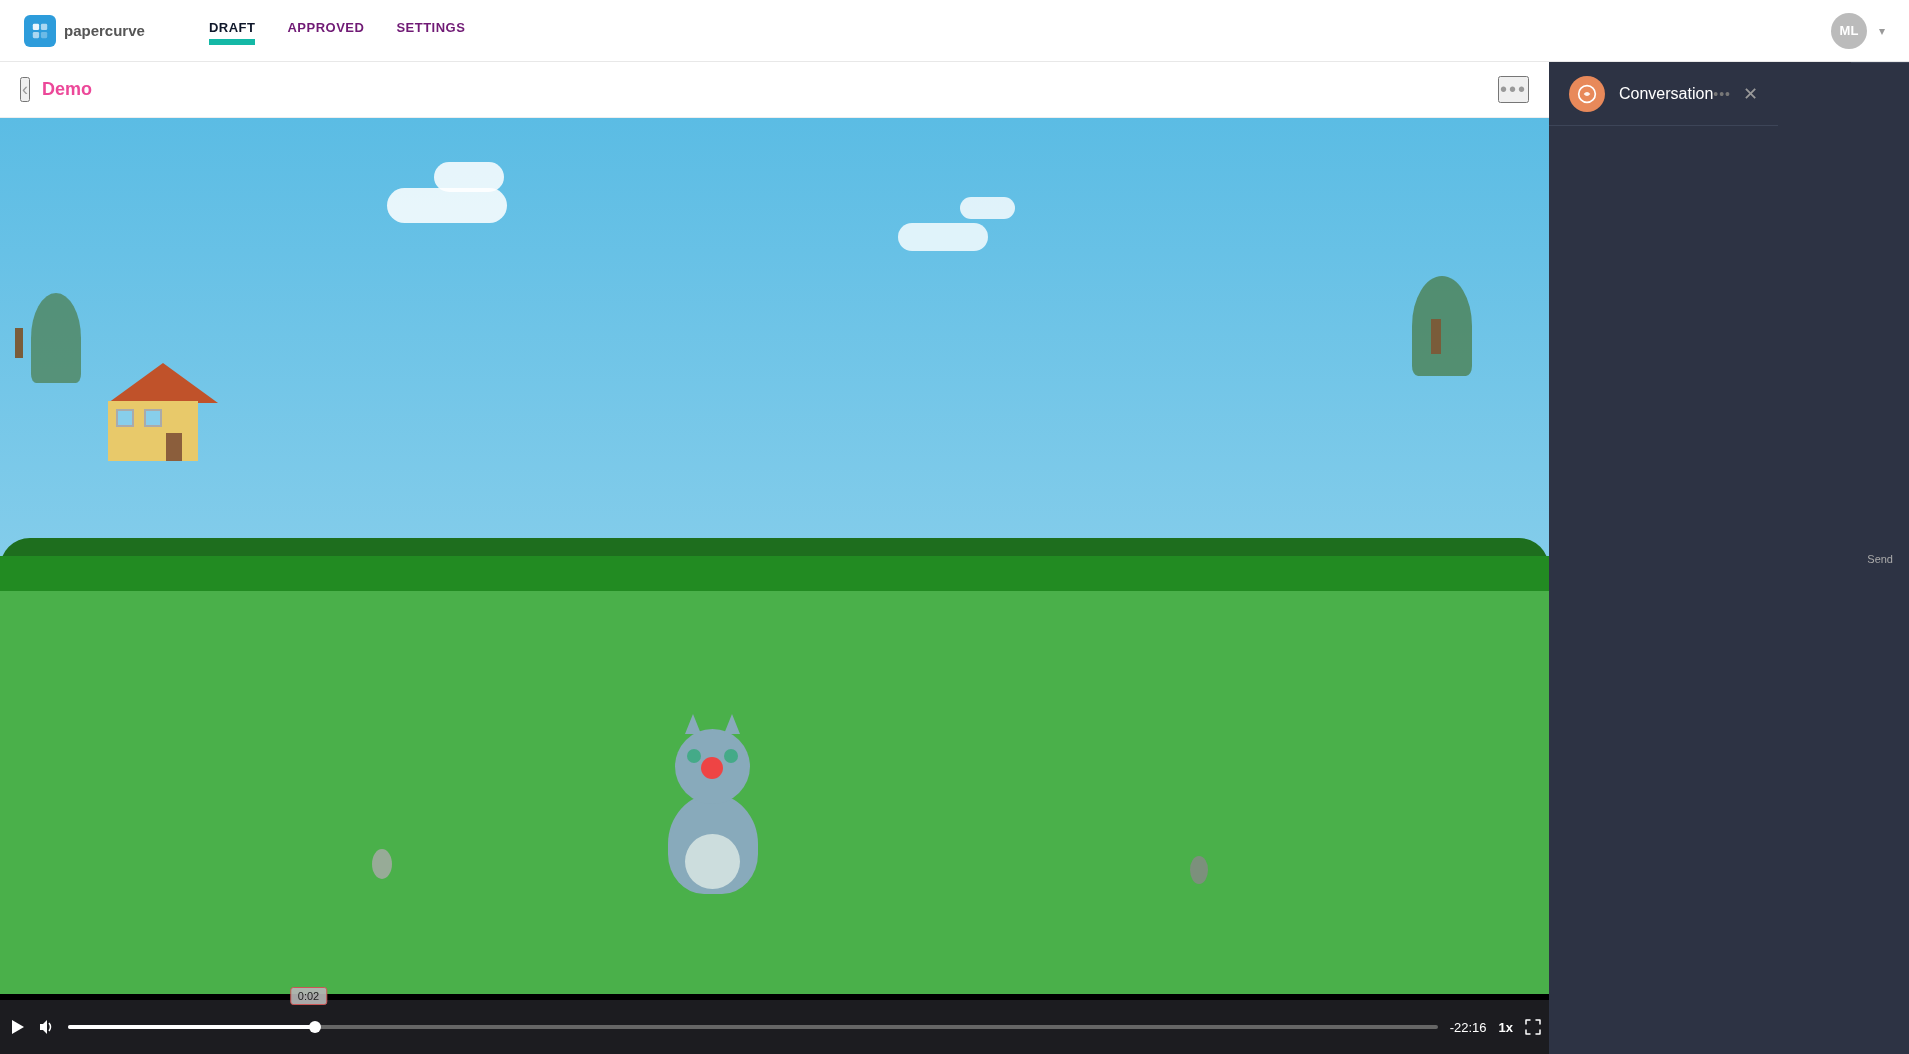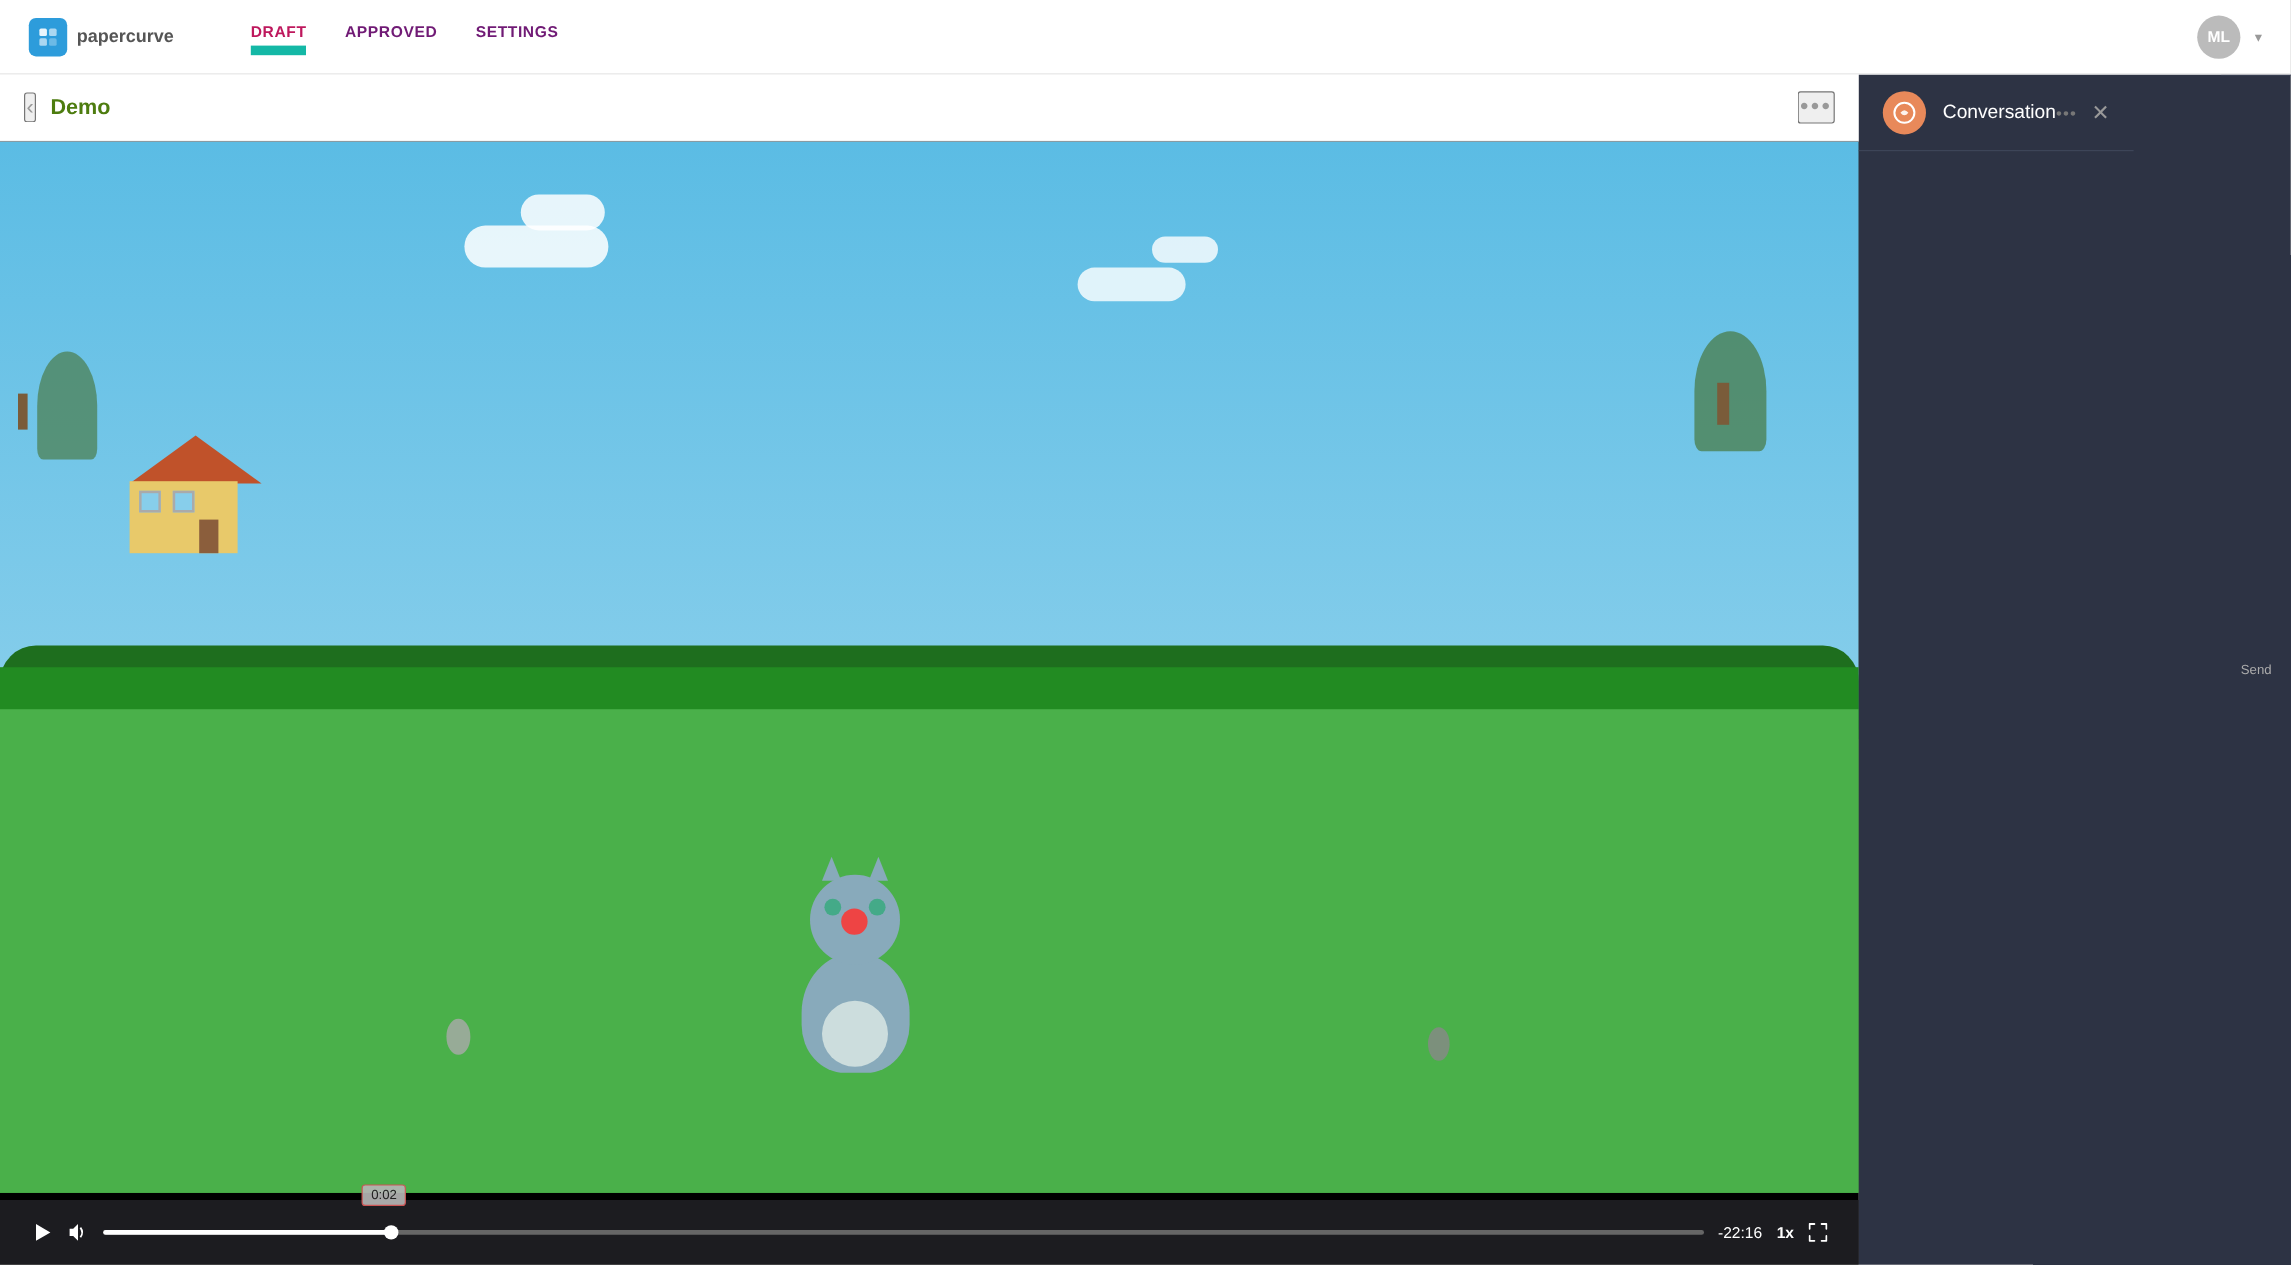--- a/index.html
+++ b/index.html
@@ -12,48 +12,48 @@
       padding: 0 24px; position: relative; z-index: 10; gap: 24px;
     }
     .logo { display: flex; align-items: center; gap: 8px; margin-right: 40px; }
     .logo-icon {
       width: 32px; height: 32px; background: #2d9cdb;
       border-radius: 6px; display: flex; align-items: center; justify-content: center; color: #fff; font-size: 14px;
     }
     .logo-text { font-size: 15px; font-weight: 600; color: #555; }
     .nav { display: flex; gap: 32px; }
     .nav-item { font-size: 13px; font-weight: 600; color: #701a75; text-transform: uppercase; letter-spacing: 0.5px; cursor: pointer; padding: 4px 0; }
-    .nav-item.active { color: #be185d; border-bottom: 8px solid #14b8a6; }
+    .nav-item.active { color: #0f172a; border-bottom: 6px solid #14b8a6; }
     .header-right { margin-left: auto; display: flex; align-items: center; gap: 12px; }
     .avatar { width: 36px; height: 36px; border-radius: 50%; background: #bbb; display: flex; align-items: center; justify-content: center; font-size: 13px; font-weight: 600; color: #fff; }
     .chevron-down { color: #999; font-size: 12px; }
 
     
     .main { display: flex; height: calc(1054px - 62px); }
 
     
     .content { flex: 1; display: flex; flex-direction: column; background: #fff; }
 
     
     .sub-header {
       display: flex; align-items: center; height: 56px;
       padding: 0 20px; border-bottom: 1px solid #eee;
     }
     .back-btn { display: flex; align-items: center; gap: 6px; color: #999; font-size: 18px; cursor: pointer; margin-right: 12px; }
-    .page-title { font-size: 18px; font-weight: 600; color: #4d7c0f; }
+    .page-title { font-size: 18px; font-weight: 600; color: #ec4899; }
     .more-btn { margin-left: auto; color: #999; font-size: 20px; cursor: pointer; letter-spacing: 2px; }
 
     
     .video-container { flex: 1; position: relative; background: #000; overflow: hidden; }
 
     
     .video-controls {
       position: absolute; bottom: 0; left: 0; right: 0;
       height: 54px; background: rgba(30,30,35,0.92);
-      display: flex; align-items: center; padding: 0 26px; gap: 12px;
+      display: flex; align-items: center; padding: 0 8px; gap: 12px;
     }
     .ctrl-btn { background: none; border: none; color: #fff; font-size: 18px; cursor: pointer; display: flex; align-items: center; }
     .progress-bar { flex: 1; position: relative; height: 4px; background: #666; border-radius: 2px; cursor: pointer; }
     .progress-fill { position: absolute; left: 0; top: 0; height: 100%; width: 18%; background: #fff; border-radius: 2px; }
     .progress-thumb { position: absolute; top: 50%; transform: translateY(-50%); left: 18%; width: 12px; height: 12px; background: #fff; border-radius: 50%; margin-left: -6px; }
     .time-remaining { color: #fff; font-size: 13px; white-space: nowrap; }
     .speed-btn { color: #fff; font-size: 13px; font-weight: 600; cursor: pointer; white-space: nowrap; }
 
     
     .conversation-sidebar {

